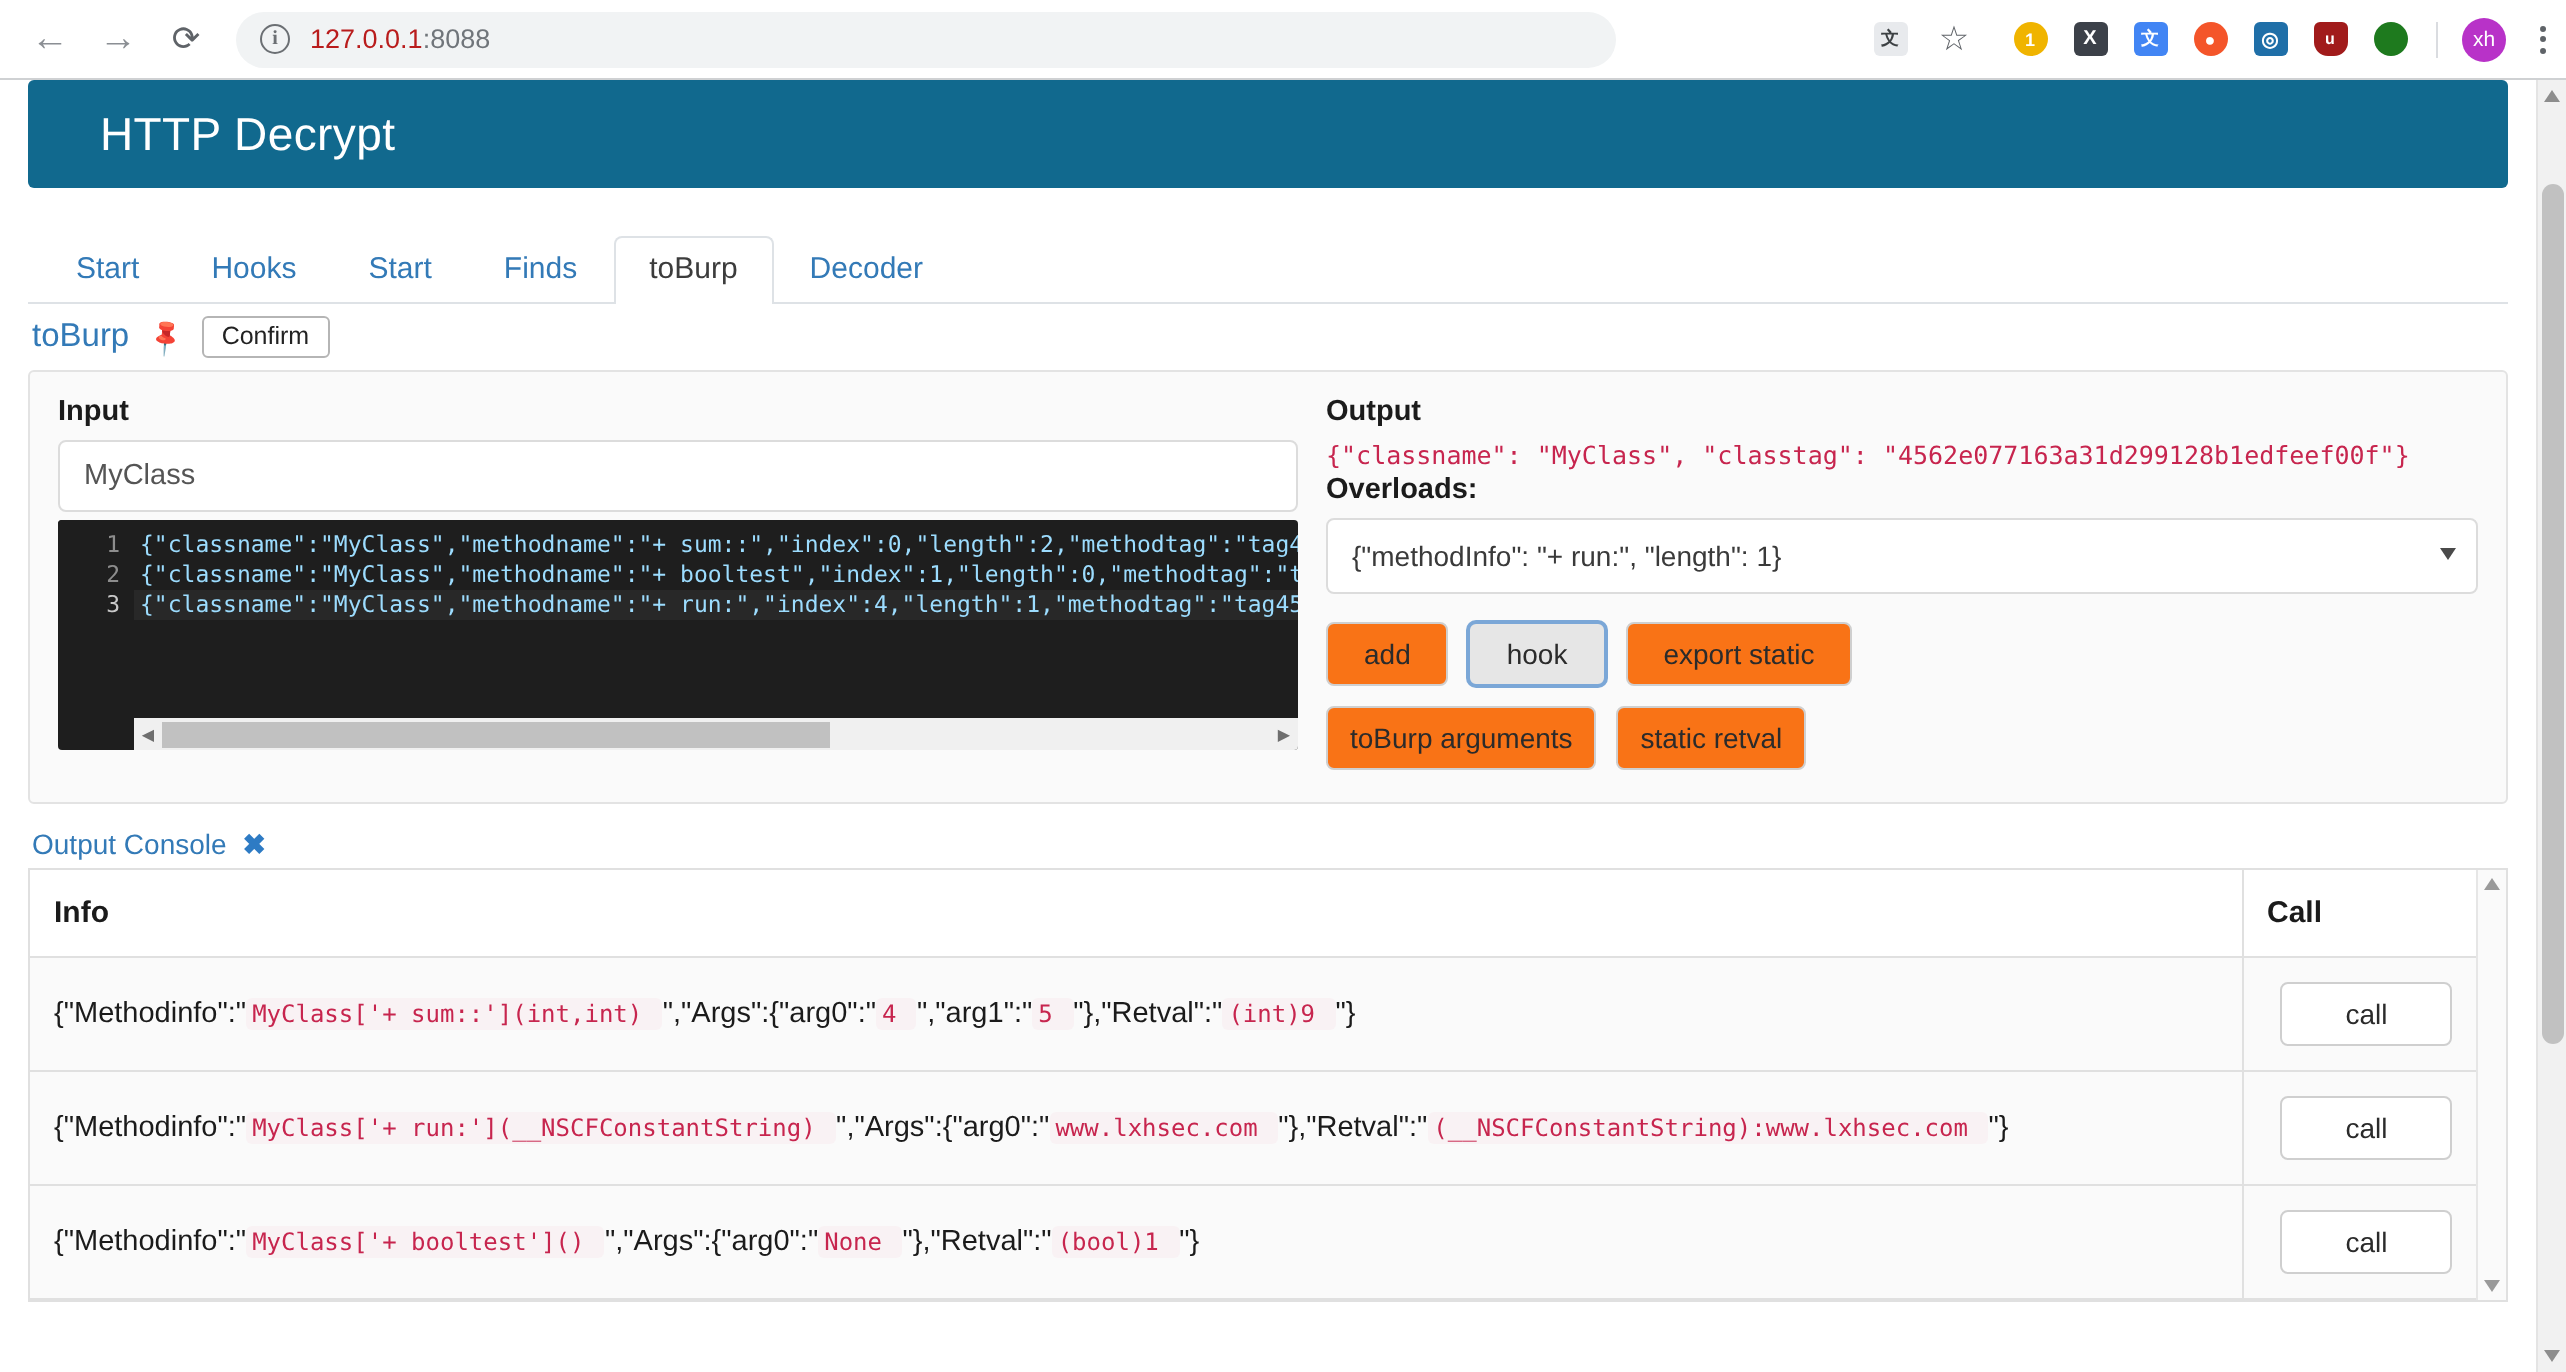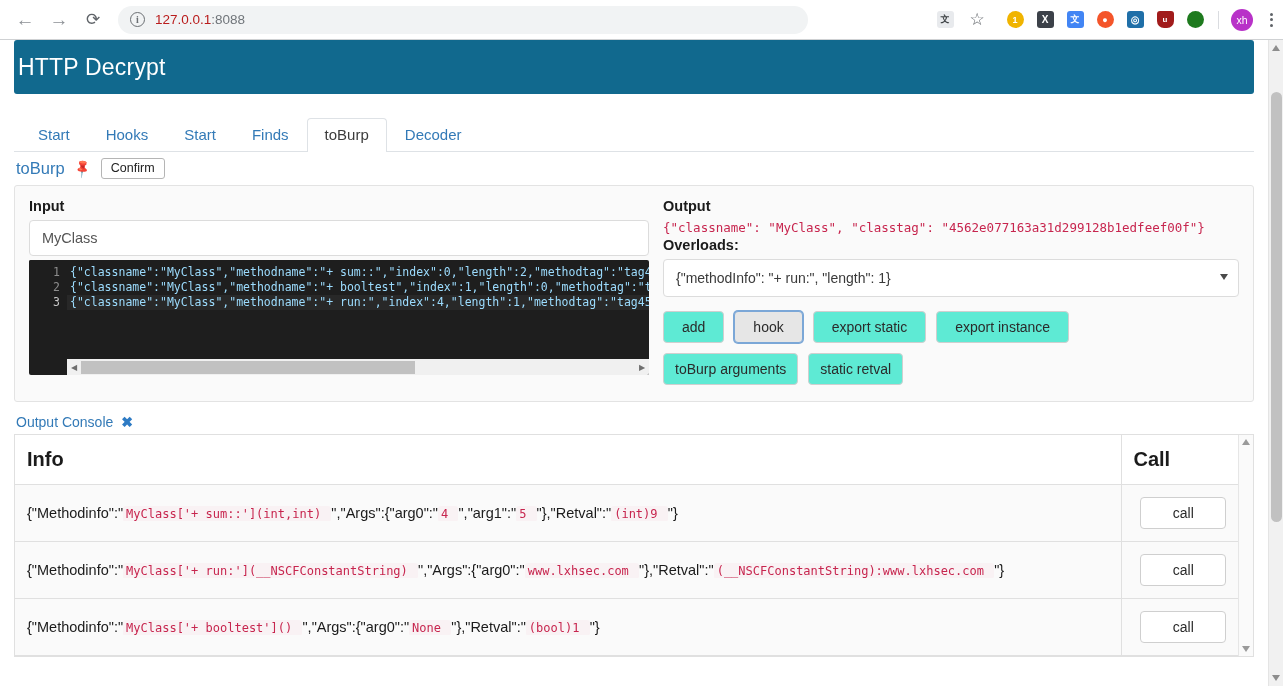--- a/index.html
+++ b/index.html
@@ -60,21 +60,21 @@
   .page{
     position:absolute; left:0; top:40px; width:1268px; height:646px;
     background:#ffffff; overflow:hidden;
   }
   .container{ padding:0 14px; }
 
   .jumbotron{
     margin-top:0px;
     background:#11698e; color:#ffffff;
     height:54px; display:flex; align-items:center;
-    padding-left:4px; border-radius:3px;
+    padding-left:36px; border-radius:3px;
   }
   .jumbotron h1{ margin:0; font-size:23px; font-weight:400; letter-spacing:.2px; }
 
   .nav-tabs{
     margin-top:24px;
     border-bottom:1px solid #dee2e6;
     display:flex; align-items:flex-end; height:34px;
     padding-left:6px;
   }
   .nav-tab{
@@ -158,39 +158,39 @@
     font-family:"Liberation Sans", sans-serif; -webkit-appearance:none;
     appearance:none; outline:none;
   }
   .sel-caret{
     position:absolute; right:11px; top:15px; width:0;height:0;
     border-left:4.5px solid transparent;border-right:4.5px solid transparent;
     border-top:6px solid #4a4a4a; pointer-events:none;
   }
   .btn-row{ display:flex; gap:10px; margin-top:14px; flex-wrap:wrap; }
   .btn{
-    height:32px; padding:0 18px; border:1px solid #cfcfcf; background:#5eead4;
+    height:32px; padding:0 18px; border:1px solid #cfcfcf; background:#f97316;
     border-radius:4px; font-size:14px; color:#2b2b2b; cursor:pointer;
     font-family:"Liberation Sans", sans-serif; line-height:30px;
   }
   .btn.focused{ background:#e6e6e6; border-color:#7ba7d7; box-shadow:0 0 0 1px #7ba7d7; }
   .btn.wide{ padding:0 11px; }
 
   
   .console-head{ margin-top:12px; display:flex; align-items:center; gap:8px; padding-left:2px; }
   .console-head .ttl{ color:#337ab7; font-size:14px; }
   .x-icon{ color:#2e7bc4; font-size:14px; font-weight:bold; cursor:pointer; }
 
   .tbl-wrap{
     margin-top:4px; border:1px solid #e0e0e0; position:relative;
     width:1240px; background:#fff;
   }
   table{ border-collapse:collapse; width:1230px; table-layout:fixed; }
   th{
-    text-align:left; font-size:20px; font-weight:bold; color:#1b1b1b;
+    text-align:left; font-size:15px; font-weight:bold; color:#1b1b1b;
     padding:13px 12px; border-bottom:1px solid #e0e0e0; background:#fff;
   }
   td{
     padding:12px; border-bottom:1px solid #e0e0e0; background:#fafafa;
     font-size:14.5px; color:#1b1b1b; vertical-align:middle;
   }
   .col-info{ width:1106px; }
   .col-call{ width:124px; border-left:1px solid #e0e0e0; }
   th.col-call{ border-left:1px solid #e0e0e0; }
   td.call-cell{ text-align:center; }
@@ -347,21 +347,20 @@
           <select class="overloads">
             <option>{"methodInfo": "+ run:", "length": 1}</option>
           </select>
           <span class="sel-caret"></span>
         </div>
 
         <div class="btn-row">
           <button class="btn">add</button>
           <button class="btn focused">hook</button>
           <button class="btn">export static</button>
-          <button class="btn">export instance</button>
         </div>
         <div class="btn-row" style="margin-top:10px;">
           <button class="btn wide">toBurp arguments</button>
           <button class="btn wide">static retval</button>
         </div>
       </div>
     </div>
 
     <div class="console-head">
       <span class="ttl">Output Console</span>

